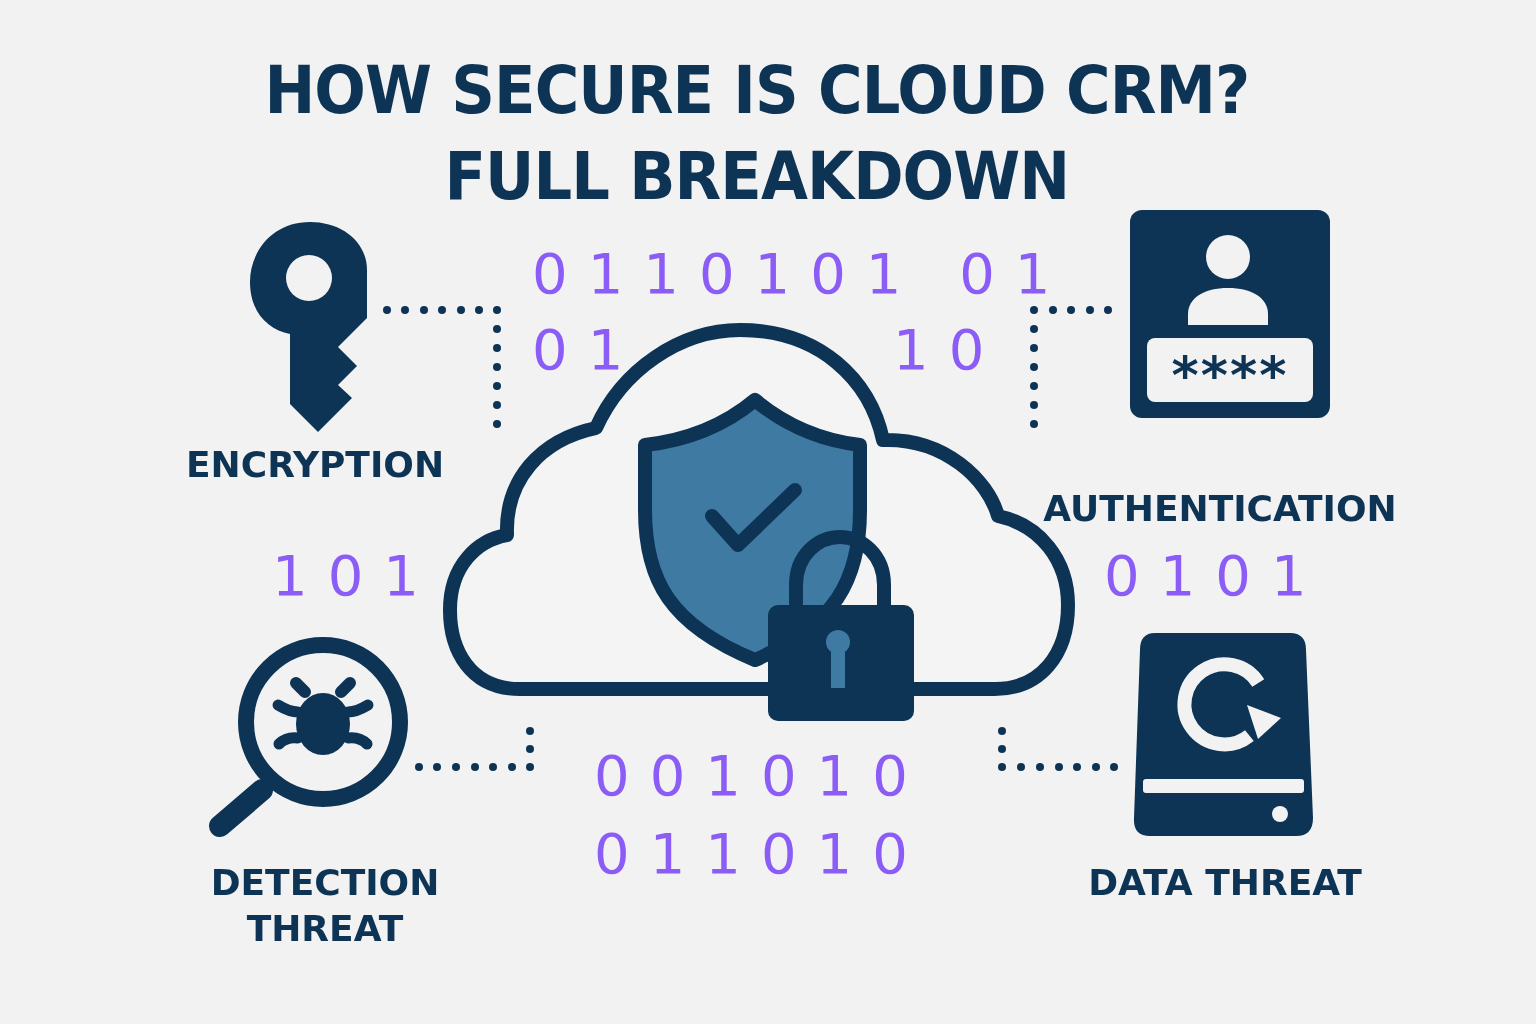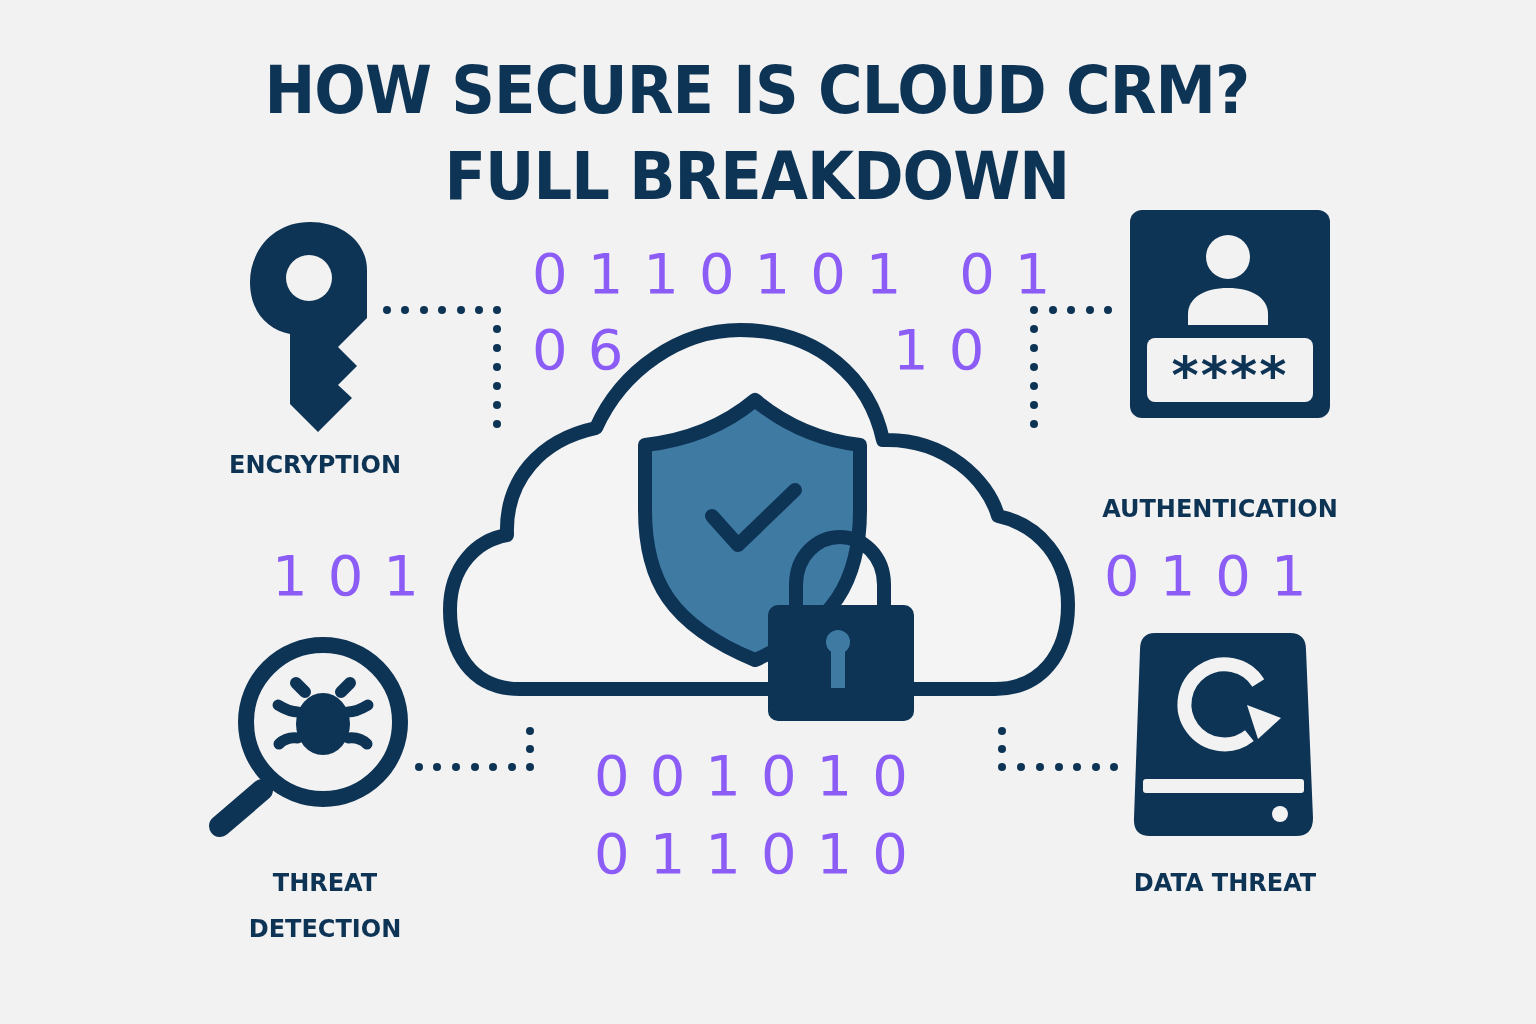--- a/index.html
+++ b/index.html
@@ -21,35 +21,35 @@
   .title .l1 { margin-left: -20px; }
   .title .l2 { margin-left: -20px; }
   .bin {
     position: absolute; font-family: "DejaVu Sans", sans-serif;
     color: #8b5cf6; font-size: 56px; letter-spacing: 20px;
     line-height: 60px; white-space: nowrap;
   }
   .label {
     position: absolute; font-weight: 700; color: #0d3355;
     font-family: "DejaVu Sans", "Liberation Sans", sans-serif;
-    font-size: 24px; line-height: 46px; text-align: center;
+    font-size: 36px; line-height: 46px; text-align: center;
     white-space: nowrap;
   }
   svg.layer { position: absolute; left: 0; top: 0; }
 </style>
 </head>
 <body>
 
 <div class="title">
   <div class="l1">HOW SECURE IS CLOUD CRM?</div>
   <div class="l2">FULL BREAKDOWN</div>
 </div>
 
 <div class="bin" style="left:532px; top:244px;">0110101 01</div>
-<div class="bin" style="left:532px; top:320px;">06</div>
+<div class="bin" style="left:532px; top:320px;">01</div>
 <div class="bin" style="left:893px; top:320px;">10</div>
 <div class="bin" style="left:272px; top:546px;">101</div>
 <div class="bin" style="left:1104px; top:546px;">0101</div>
 <div class="bin" style="left:594px; top:746px;">001010</div>
 <div class="bin" style="left:594px; top:824px;">011010</div>
 
 <svg class="layer" width="1536" height="1024" viewBox="0 0 1536 1024">
 
   <g fill="#0d3355">
     <circle cx="387" cy="310" r="4"></circle>
@@ -160,16 +160,16 @@
     <path d="M796,612 L796,585 C796,555 818,537 840,537 C862,537 884,555 884,585 L884,612" stroke="#0d3355" stroke-width="14" fill="none"></path>
     <rect x="768" y="605" width="146" height="116" rx="10" fill="#0d3355"></rect>
     <circle cx="838" cy="642" r="12" fill="#3f7aa3"></circle>
     <rect x="831" y="648" width="14" height="40" fill="#3f7aa3"></rect>
   </g>
 </svg>
 
 <div class="label" style="left:170px; top:442px; width:290px;">ENCRYPTION</div>
 <div class="label" style="left:1025px; top:442px; width:390px;margin-top:44px;">AUTHENTICATION</div>
 <div class="label" style="left:190px; top:860px; width:270px;">
+  <div>DETECTION</div>
   <div>THREAT</div>
-  <div>DETECTION</div>
 </div>
 <div class="label" style="left:1070px; top:860px; width:310px;">DATA THREAT</div>
 
 </body></html>

